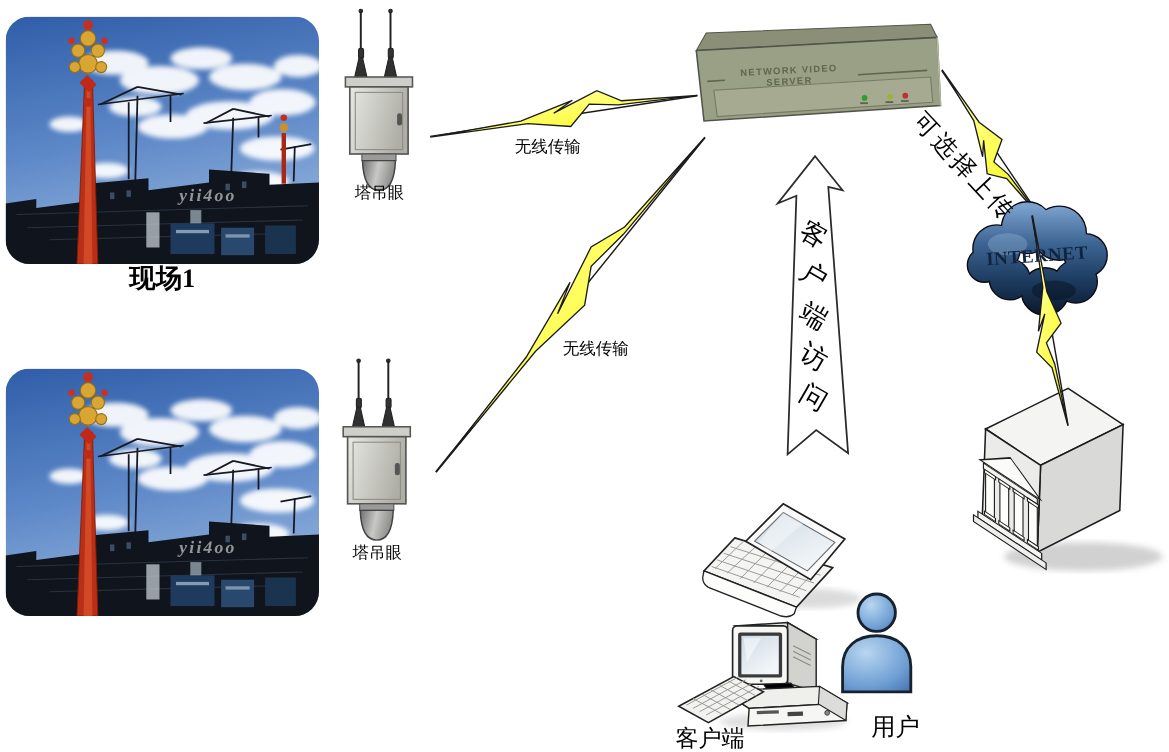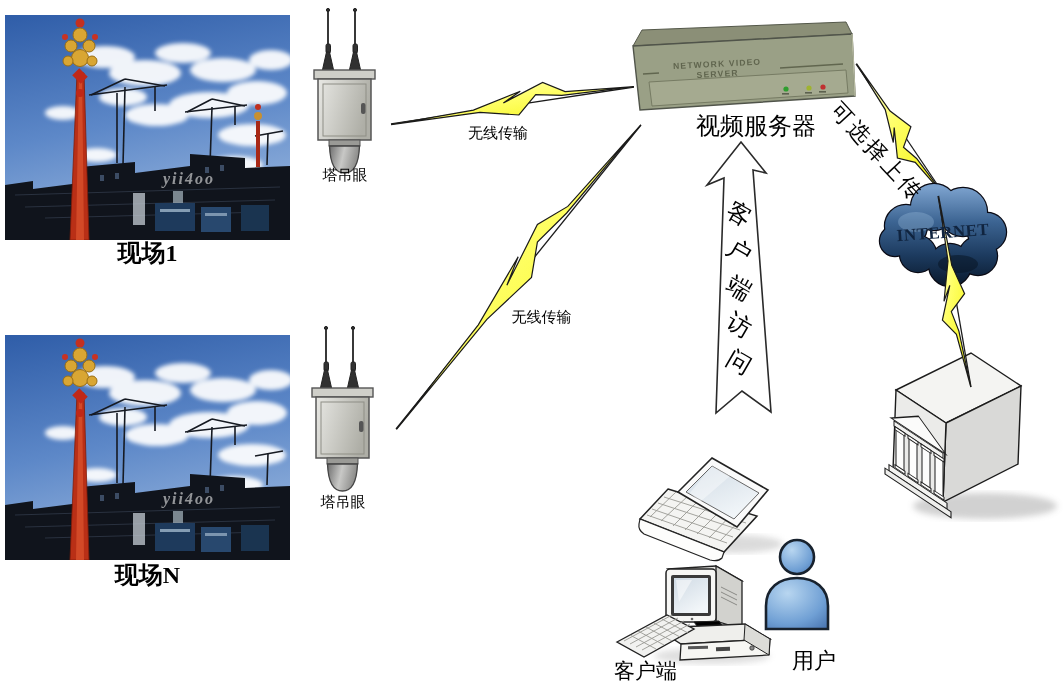--- a/index.html
+++ b/index.html
@@ -1,19 +1,19 @@
 <!DOCTYPE html>
 <html><head>
 <meta charset="utf-8">
 <style>
   html,body{margin:0;padding:0;background:#fff;}
   .canvas{position:relative;width:1063px;height:684px;background:#fff;overflow:hidden;
           font-family:"Liberation Serif","DejaVu Serif",serif;}
   .abs{position:absolute;}
-  .photo{position:absolute;width:285px;height:225px;overflow:hidden;}
+  .photo{position:absolute;width:285px;height:225px;overflow:hidden;border-radius:22px;}
   .photo svg{display:block;}
   .wm{position:absolute;left:158px;top:155px;color:rgba(255,255,255,.55);
       font-style:italic;font-weight:bold;font-size:16px;letter-spacing:2px;}
   .lbl{position:absolute;color:#000;text-align:center;white-space:nowrap;}
   .site-lbl{font-size:24px;font-weight:bold;width:285px;}
   .cam-lbl{font-size:15px;width:90px;}
   .mid-lbl{font-size:15px;}
   .srv-lbl{font-size:24px;width:150px;}
   .hq-lbl{font-size:23px;width:120px;}
   .small-lbl{font-size:21px;}
@@ -425,29 +425,27 @@
       </g>
     </g>
 
     <g>
       <circle cx="797" cy="557" r="17" fill="url(#personGrad)" stroke="#18222e" stroke-width="2.6"></circle>
       <path d="M766,629 L766,606 C766,588 779,578 797,578 C815,578 828,588 828,606 L828,629 Z" fill="url(#personGrad)" stroke="#18222e" stroke-width="2.6"></path>
     </g>
   </svg>
 
   <div class="lbl site-lbl abs" style="left:5px;top:237px;">现场1</div>
-  <div class="lbl site-lbl abs" style="left:5px;top:559px;">现场N</div>
 
   <div class="lbl cam-lbl abs" style="left:300px;top:166px;">塔吊眼</div>
   <div class="lbl cam-lbl abs" style="left:298px;top:493px;">塔吊眼</div>
 
   <div class="lbl mid-lbl abs" style="left:428px;top:124px;width:140px;">无线传输</div>
   <div class="lbl mid-lbl abs" style="left:484px;top:308px;width:115px;">无线传输</div>
 
-  <div class="lbl srv-lbl abs" style="left:681px;top:110px;">视频服务器</div>
   <div class="device-text">NETWORK VIDEO SERVER</div>
 
   <div class="rotated-upload">可选择上传</div>
 
   <div class="client-access">
       <span>客</span>
       <span>户</span>
       <span>端</span>
       <span>访</span>
       <span>问</span>

